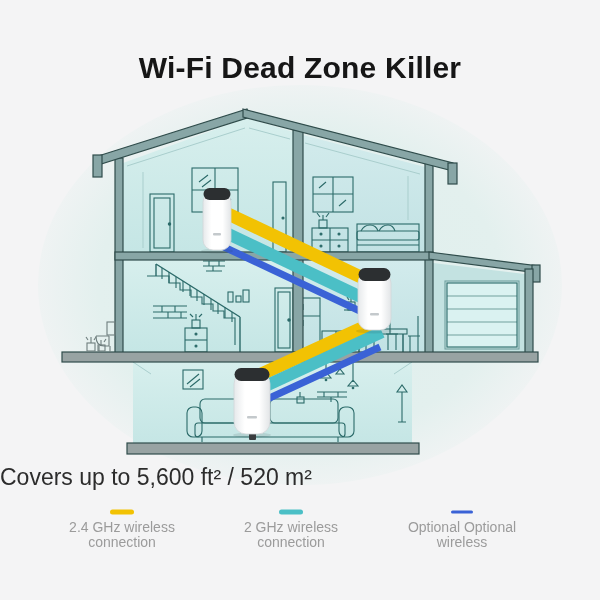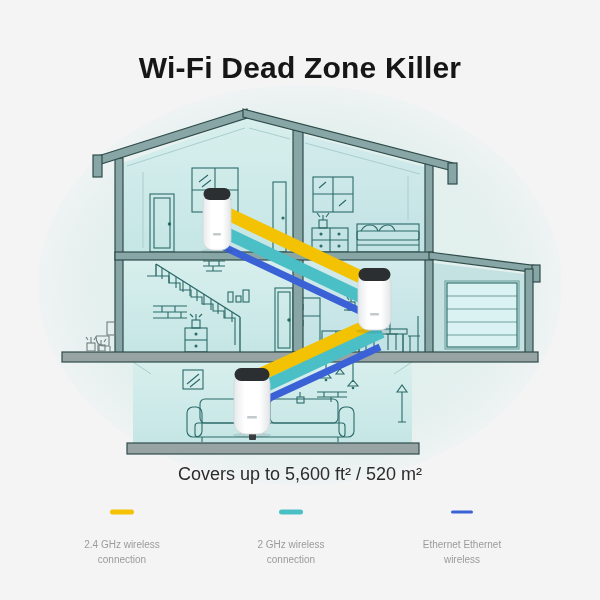--- a/index.html
+++ b/index.html
@@ -1,26 +1,26 @@
 <!DOCTYPE html>
 <html><head>
 <meta charset="utf-8">
 <style>
   html,body{margin:0;padding:0;}
   .canvas{position:relative;width:600px;height:600px;background:#f4f4f5;overflow:hidden;
           font-family:"Liberation Sans",sans-serif;}
   .title{position:absolute;top:51px;left:0;width:600px;text-align:center;
          font-size:30px;font-weight:bold;color:#161616;letter-spacing:.2px;}
-  .coverage{position:absolute;top:464px;left:0;width:600px;text-align:center;
-            font-size:18px;color:#2c2c2c;}
+  .coverage{position:absolute;top:464px;left:0;width:600px;text-align:left;
+            font-size:23px;color:#2c2c2c;}
   .house-svg{position:absolute;left:0;top:0;}
   .legend-item{position:absolute;top:509px;width:160px;transform:translateX(-50%);
                display:flex;flex-direction:column;align-items:center;}
   .legend-item.i0{left:122px;} .legend-item.i1{left:291px;} .legend-item.i2{left:462px;}
-  .legend-label{margin-top:22px;font-size:10px;line-height:15px;color:#9b9b9b;text-align:center;}
+  .legend-label{margin-top:5px;font-size:14px;line-height:15px;color:#9b9b9b;text-align:center;}
   .dash-box{display:block;}
 </style>
 </head>
 <body>
 
 <div class="canvas">
 
   <div class="title">Wi-Fi Dead Zone Killer</div>
 
   <svg class="house-svg" width="600" height="600" viewBox="0 0 600 600">
@@ -270,19 +270,19 @@
       <div class="legend-label">
         <div>2 GHz wireless</div>
         <div>connection</div>
       </div>
     </div>
     <div class="legend-item i2">
       <svg class="dash-box" width="26" height="6">
         <rect x="2" y="1.5" width="22" height="3" rx="1.5" fill="#3A62D6"></rect>
       </svg>
       <div class="legend-label">
-        <div>Ethernet Ethernet</div>
+        <div>Optional Optional</div>
         <div>wireless</div>
       </div>
     </div>
   </div>
 
 </div>
 
 </body></html>

